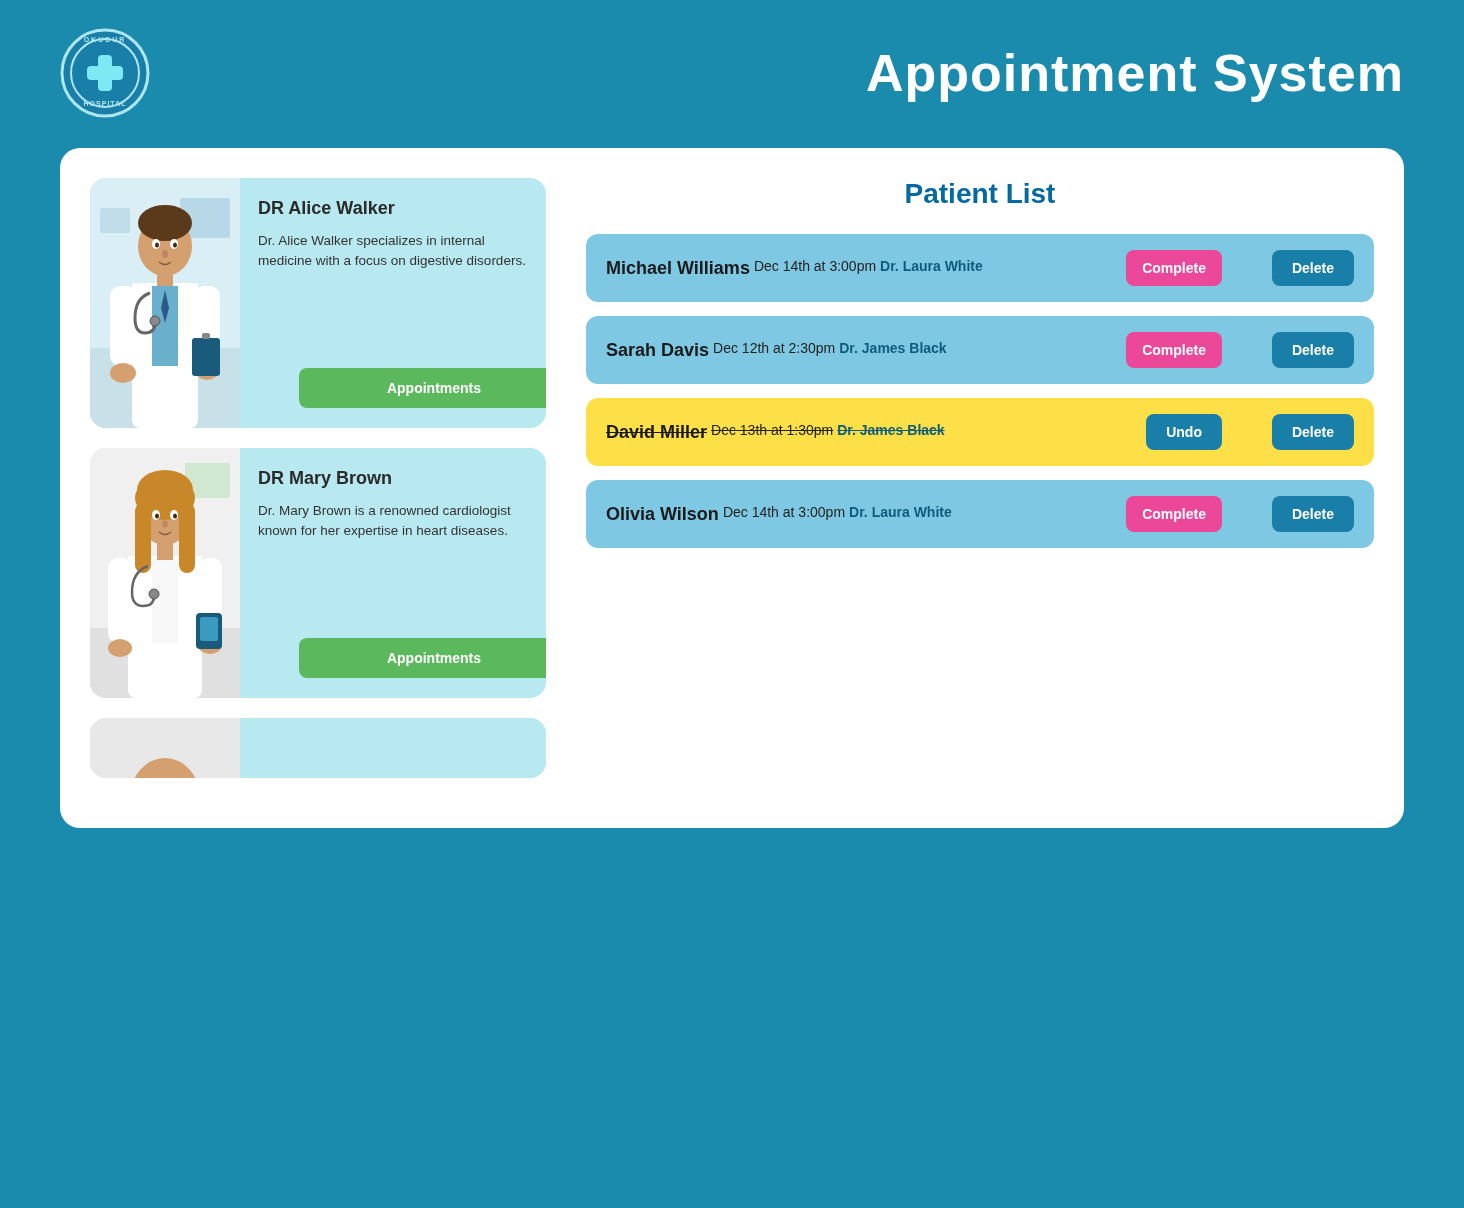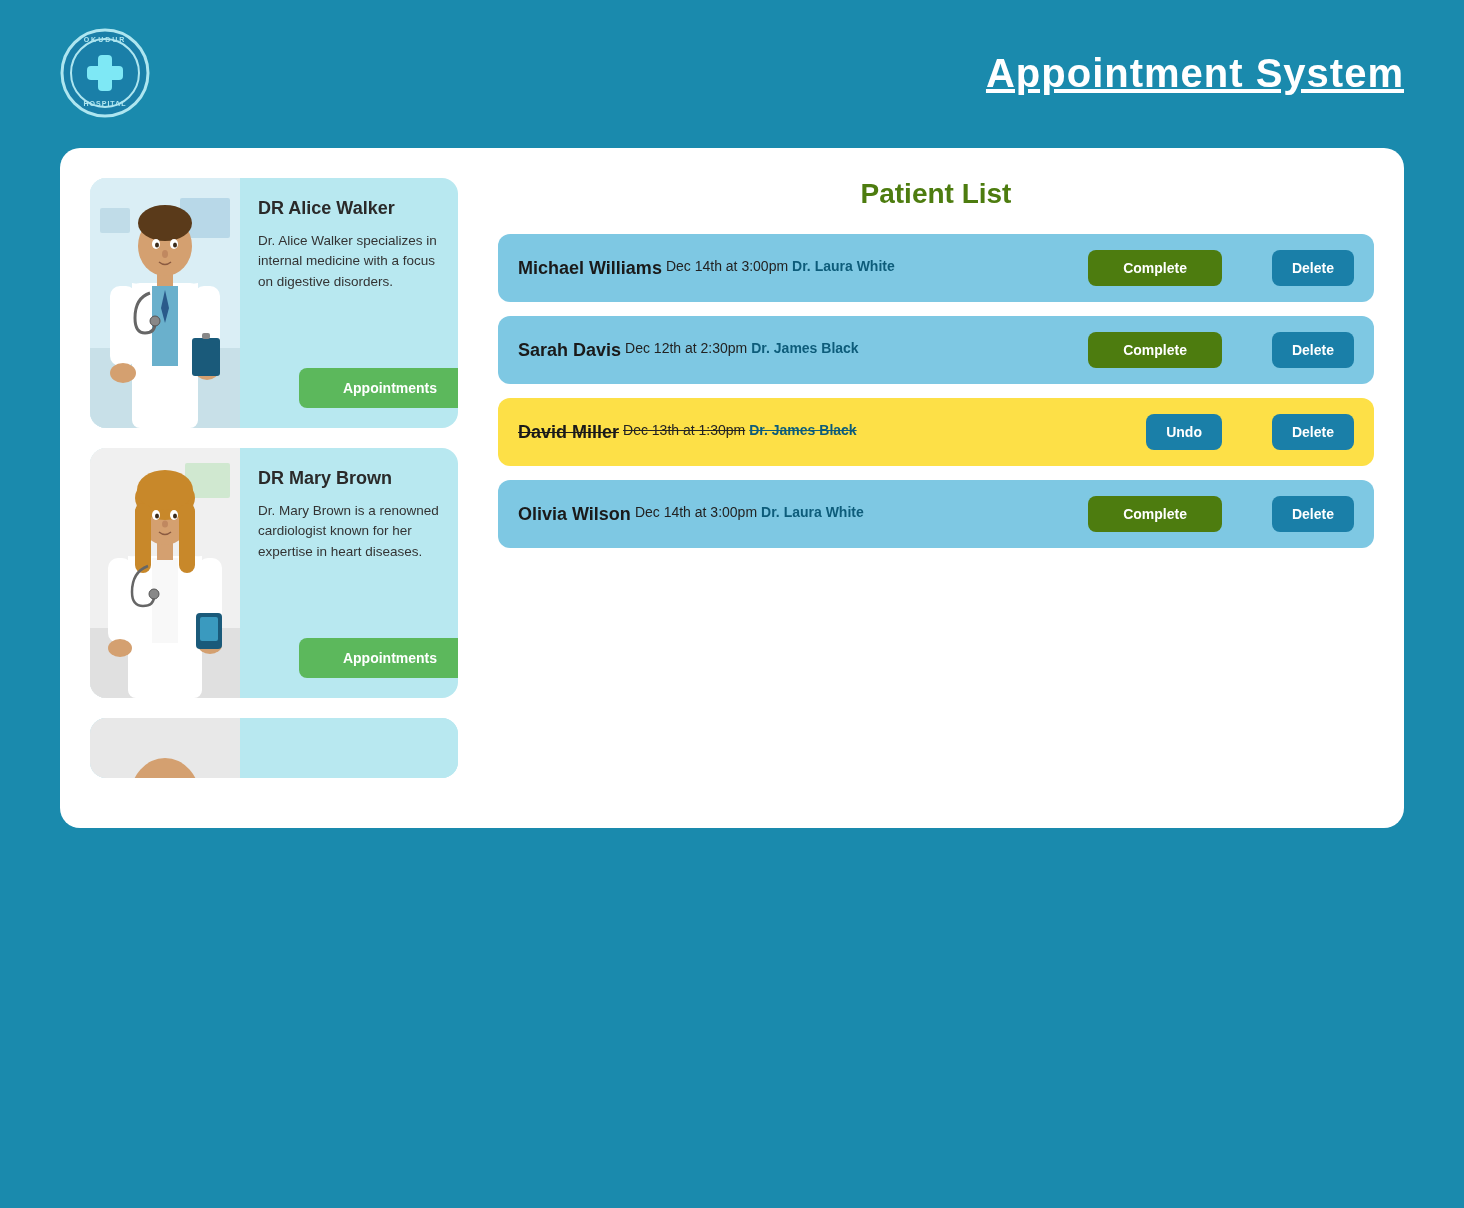--- a/index.html
+++ b/index.html
@@ -12,40 +12,39 @@
 
     
     .header {
       display: flex;
       align-items: center;
       justify-content: space-between;
       padding: 28px 60px 20px 60px;
     }
     .app-title {
       color: white;
-      font-size: 40px;
+      font-size: 52px;
       font-weight: 800;
       letter-spacing: 1px;
-      text-decoration: underline;
     }
 
     
     .main-card {
       background: white;
       border-radius: 20px;
       margin: 10px 60px 30px 60px;
       padding: 30px 30px 30px 30px;
       min-height: 680px;
       display: flex;
       gap: 40px;
     }
 
     
     .doctor-list {
-      width: 368px;
+      width: 456px;
       flex-shrink: 0;
       display: flex;
       flex-direction: column;
       gap: 20px;
       overflow: hidden;
     }
 
     .doctor-card {
       display: flex;
       border-radius: 16px;
@@ -122,21 +121,21 @@
 
     
     .patient-section {
       flex: 1;
       display: flex;
       flex-direction: column;
     }
     .patient-list-title {
       font-size: 28px;
       font-weight: 700;
-      color: #4d7c0f;
+      color: #0369a1;
       text-align: center;
       margin-bottom: 24px;
     }
     .patient-list {
       display: flex;
       flex-direction: column;
       gap: 14px;
     }
 
     
@@ -179,25 +178,25 @@
     }
     .patient-doctor.strikethrough {
       text-decoration: line-through;
       color: #0d5c7a;
     }
     .patient-actions {
       display: flex;
       gap: 10px;
     }
     .btn-complete {
-      background: #4d7c0f;
+      background: #ec4899;
       color: white;
       border: none;
       border-radius: 8px;
-      padding: 10px 35px;
+      padding: 10px 16px;
       font-size: 14px;
       font-weight: 600;
       cursor: pointer;
     }
     .btn-undo {
       background: #1a7fa8;
       color: white;
       border: none;
       border-radius: 8px;
       padding: 10px 20px;

